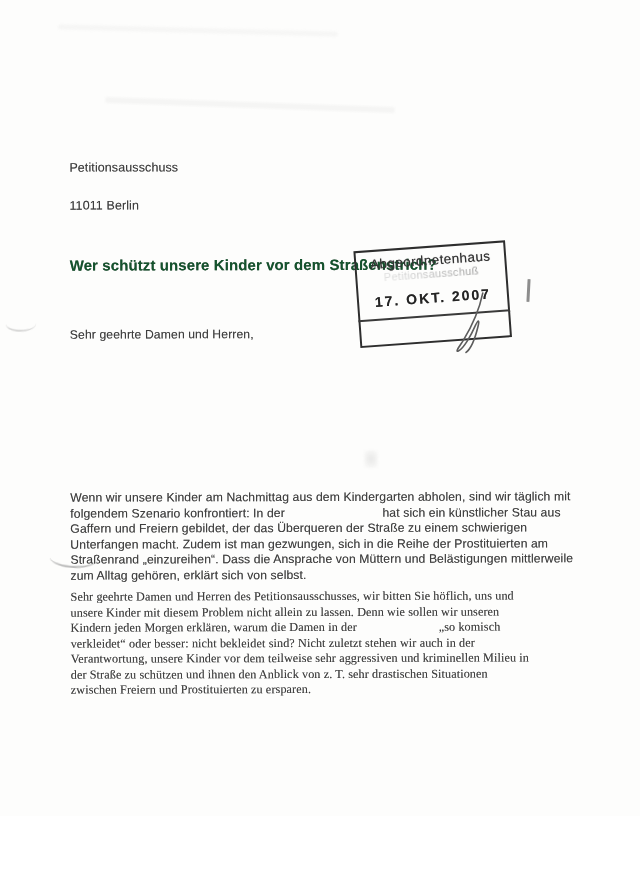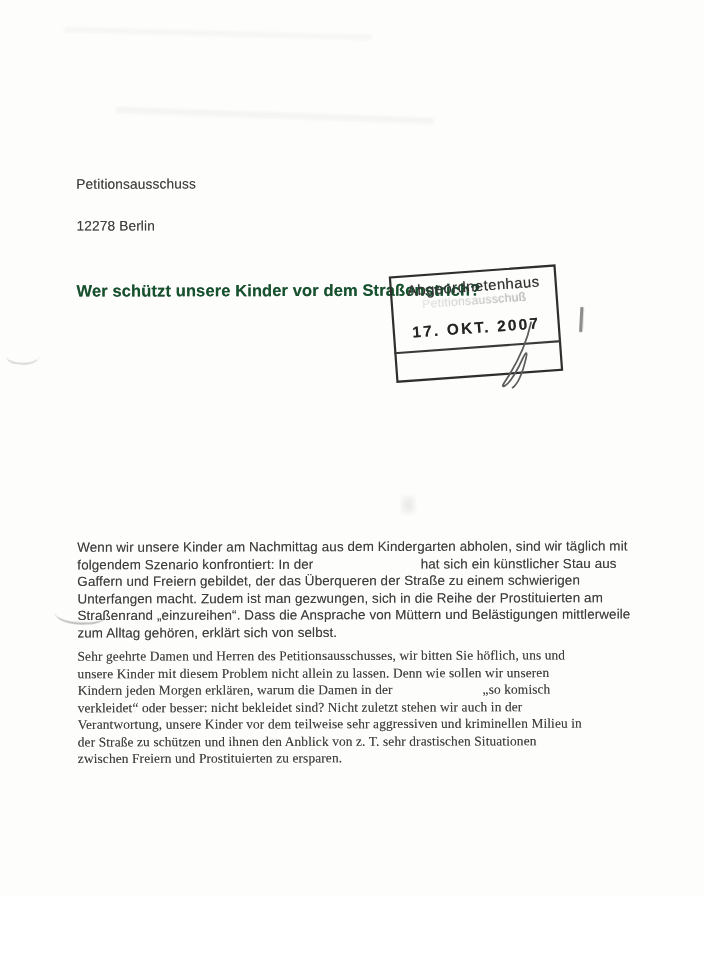--- a/index.html
+++ b/index.html
@@ -156,34 +156,35 @@
   <div class="artifact streak-1"></div>
   <div class="artifact streak-2"></div>
   <div class="artifact edge-curve-1"></div>
   <div class="artifact edge-curve-2"></div>
   <div class="artifact smudge-mid"></div>
   <div class="artifact stamp-side-dash"></div>
 
   <div class="content">
 
     <div class="txt recipient-name">Petitionsausschuss</div>
-    <div class="txt recipient-city">12278 Berlin</div>
+    <div class="txt recipient-city">11011 Berlin</div>
 
     <div class="txt subject">Wer schützt unsere Kinder vor dem Straßenstrich?</div>
 
     <div class="stamp">
       <div class="stamp-org">Abgeordnetenhaus</div>
       <div class="stamp-committee">Petitionsausschuß</div>
       <div class="stamp-date">17. OKT. 2007</div>
       <div class="stamp-rule"></div>
       <svg class="stamp-signature" width="58" height="62" viewBox="0 0 58 62">
         <path d="M44 2 C 40 16, 31 34, 21 48 C 16.5 54, 12 59, 15.5 58 C 21 56, 29.5 43, 34.5 33.5 C 37.5 28, 39 28, 37 34.5 C 34 44, 29.5 56, 23 60" fill="none" stroke="#5c5c5c" stroke-width="1.6" stroke-linecap="round"></path>
       </svg>
     </div>
 
+    <div class="txt salutation">Sehr geehrte Damen und Herren,</div>
 
     <div class="txt body-par par-1">Wenn wir unsere Kinder am Nachmittag aus dem Kindergarten abholen, sind wir täglich mit
 folgendem Szenario konfrontiert: In der                            hat sich ein künstlicher Stau aus
 Gaffern und Freiern gebildet, der das Überqueren der Straße zu einem schwierigen
 Unterfangen macht. Zudem ist man gezwungen, sich in die Reihe der Prostituierten am
 Straßenrand „einzureihen“. Dass die Ansprache von Müttern und Belästigungen mittlerweile
 zum Alltag gehören, erklärt sich von selbst.</div>
     <div class="txt body-par par-2">Sehr geehrte Damen und Herren des Petitionsausschusses, wir bitten Sie höflich, uns und
 unsere Kinder mit diesem Problem nicht allein zu lassen. Denn wie sollen wir unseren
 Kindern jeden Morgen erklären, warum die Damen in der                          „so komisch

